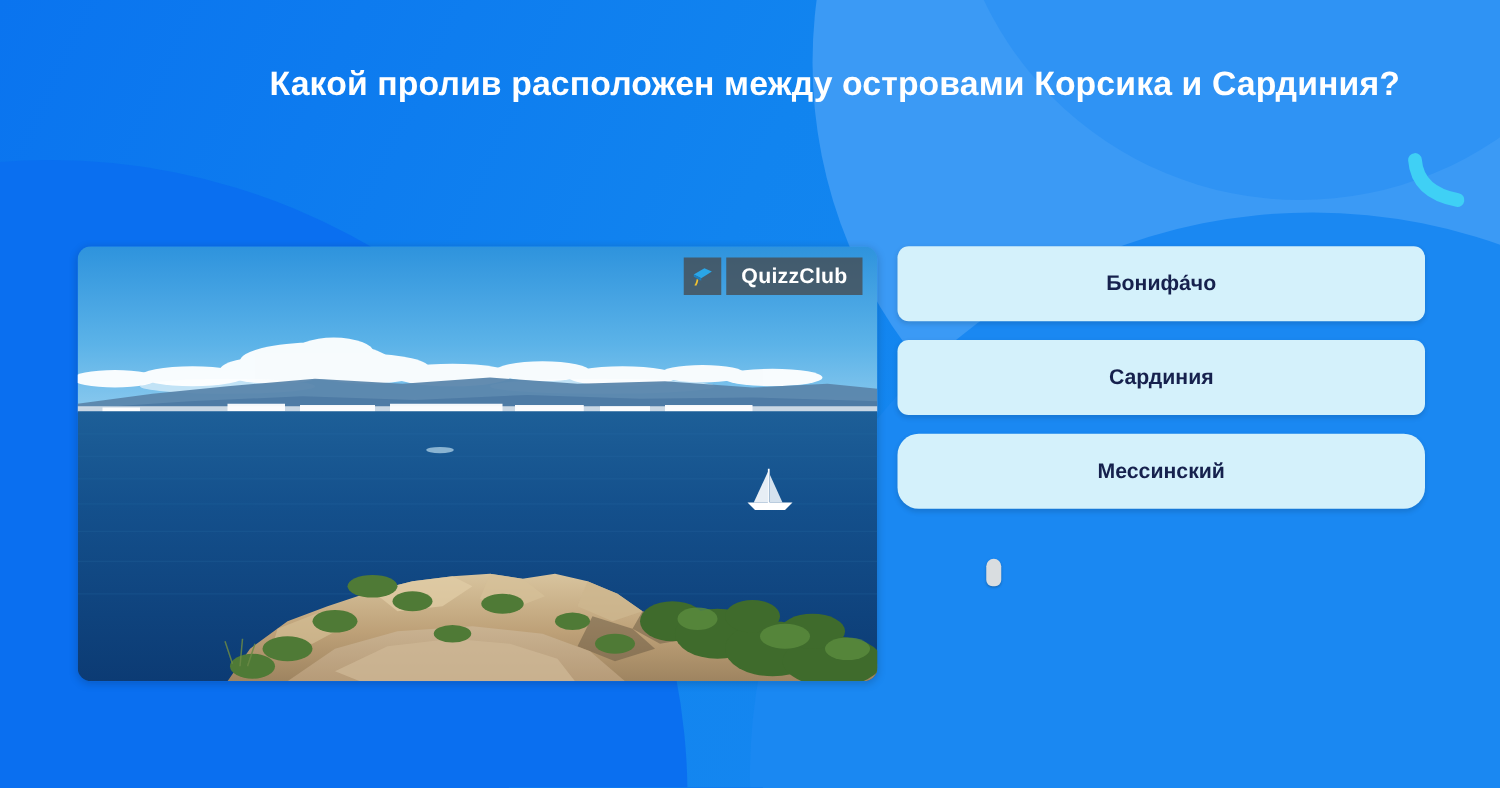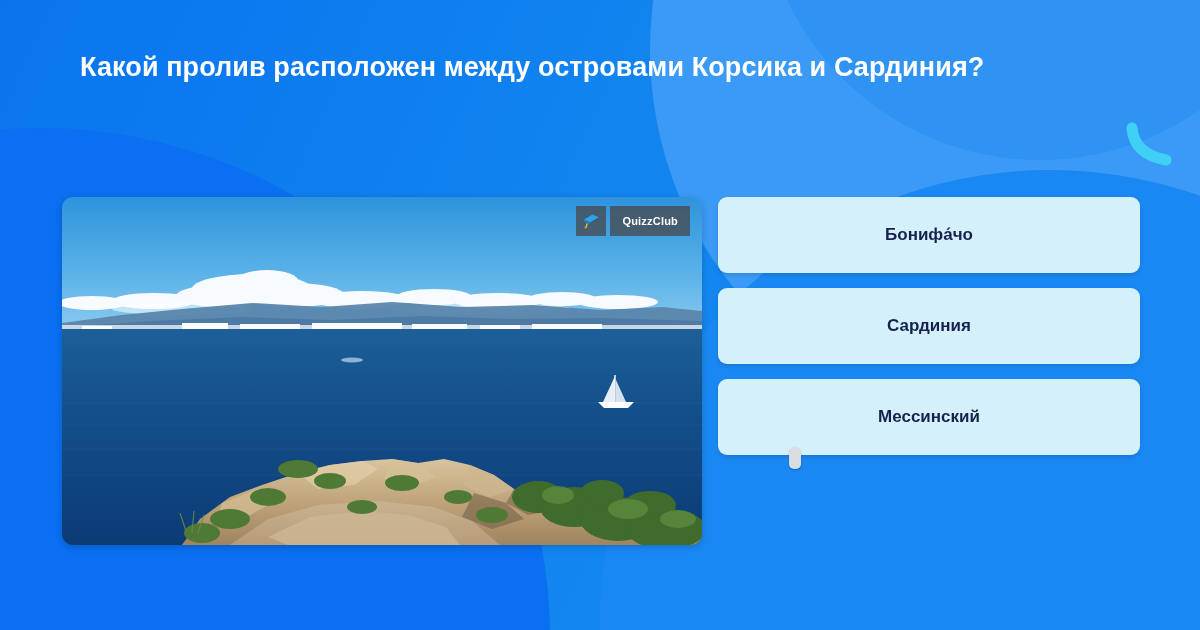--- a/index.html
+++ b/index.html
@@ -65,21 +65,21 @@
     width: 52px;
     height: 52px;
   }
 
   
   .title {
     position: absolute;
     left: 80px;
     top: 46px;
     width: 1040px;
-    text-align: left;
+    text-align: right;
     color: #ffffff;
     font-size: 27px;
     font-weight: bold;
     line-height: 43px;
     letter-spacing: 0.1px;
   }
 
   
   .photo-card {
     position: absolute;
@@ -107,49 +107,49 @@
     background: rgba(70,78,86,0.82);
     display: flex;
     align-items: center;
     justify-content: center;
   }
   .logo-text {
     height: 30px;
     padding: 0 12px;
     background: rgba(70,78,86,0.82);
     color: #ffffff;
-    font-size: 11px;
+    font-size: 17px;
     font-weight: bold;
     display: flex;
     align-items: center;
     letter-spacing: 0.2px;
   }
 
   
   .options {
     position: absolute;
     left: 718px;
     top: 197px;
     width: 422px;
   }
   .option {
     position: relative;
-    height: 76px;
+    height: 60px;
     margin-bottom: 15px;
     border-radius: 9px;
     background: #d4f1fb;
     color: #16214d;
     font-size: 17px;
     font-weight: bold;
     display: flex;
     align-items: center;
     justify-content: center;
     box-shadow: 0 2px 4px rgba(0,0,0,0.13);
   }
-  .option:last-child { margin-bottom: 0; }
+  .option:last-child { margin-bottom: 0; border-radius: 17px; }
 
   .cursor-tail {
     position: absolute;
     left: 789px;
     top: 447px;
     width: 12px;
     height: 22px;
     border-radius: 6px 6px 5px 5px;
     background: #d9dde0;
     box-shadow: 0 1px 2px rgba(0,0,0,0.25);

